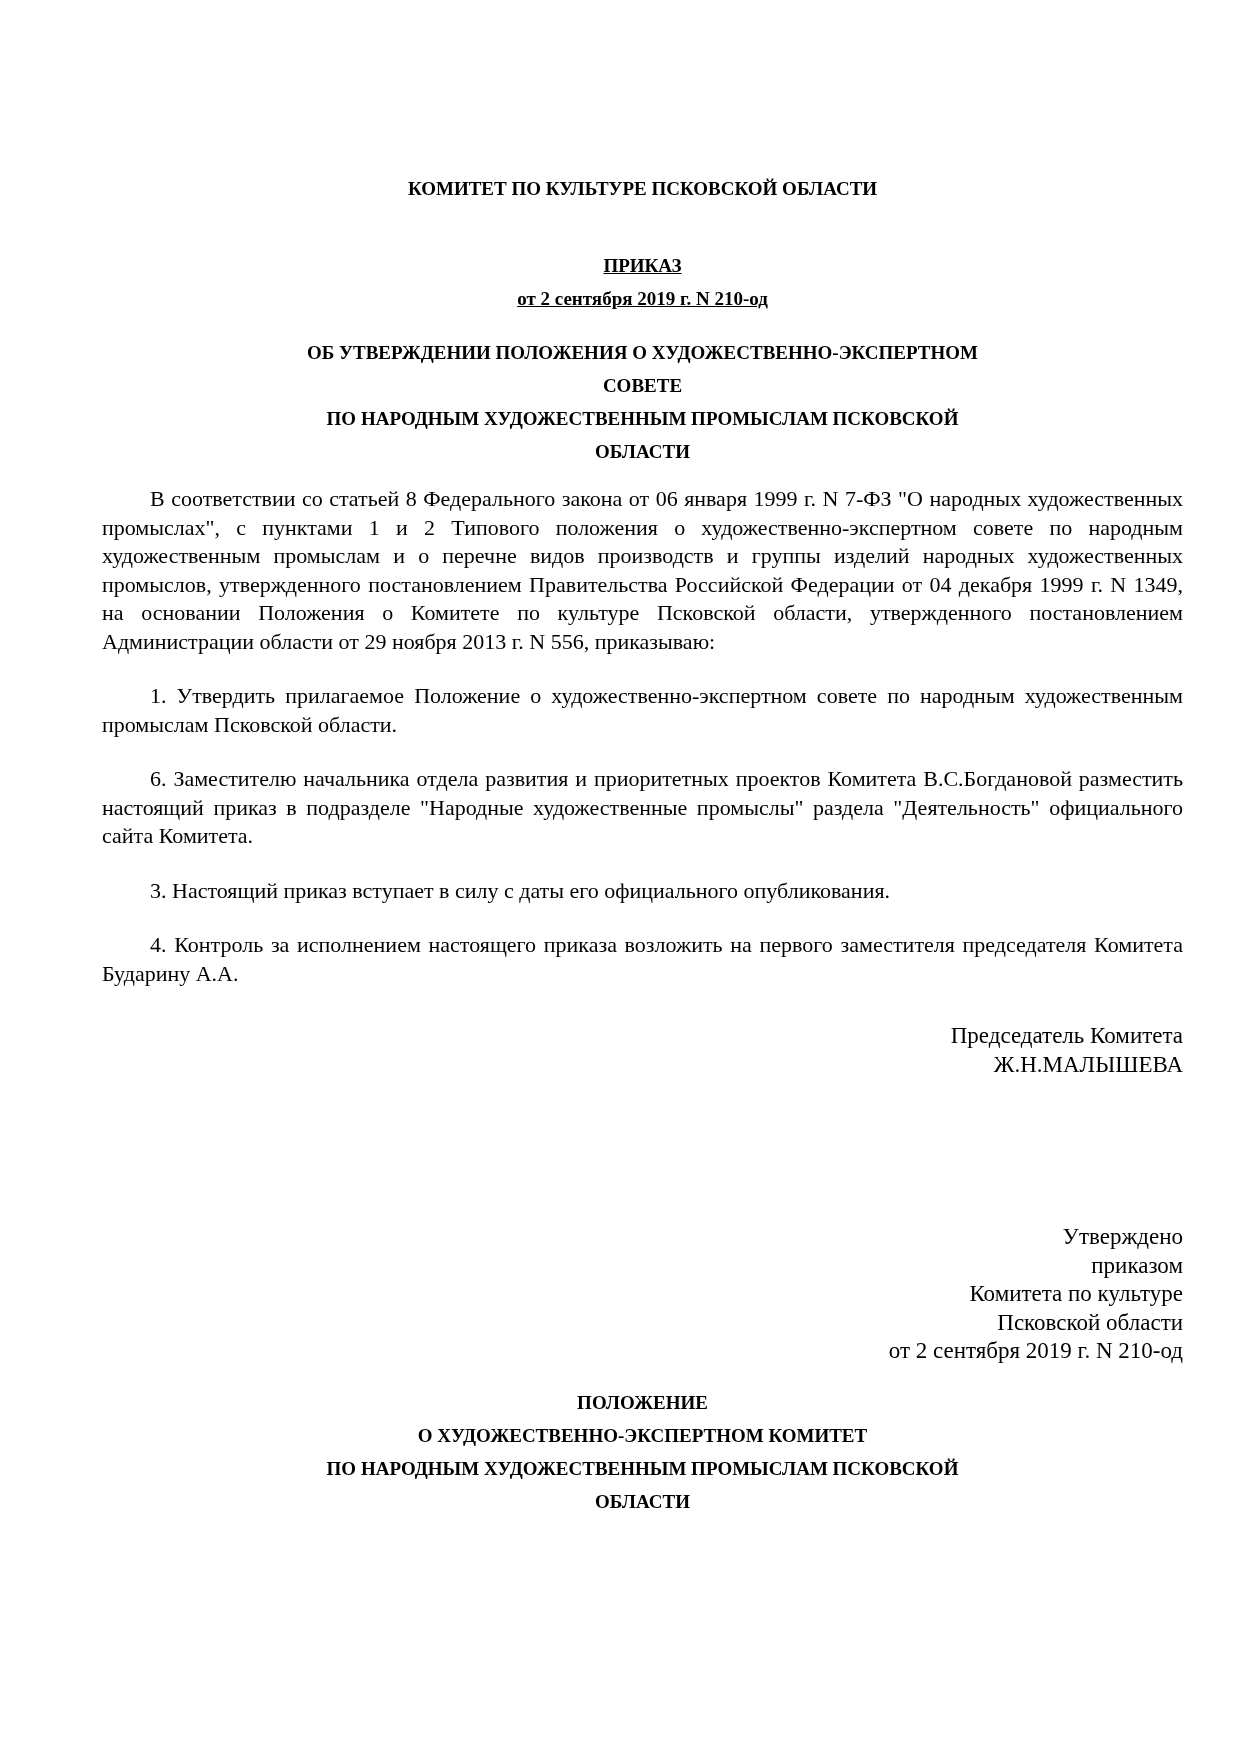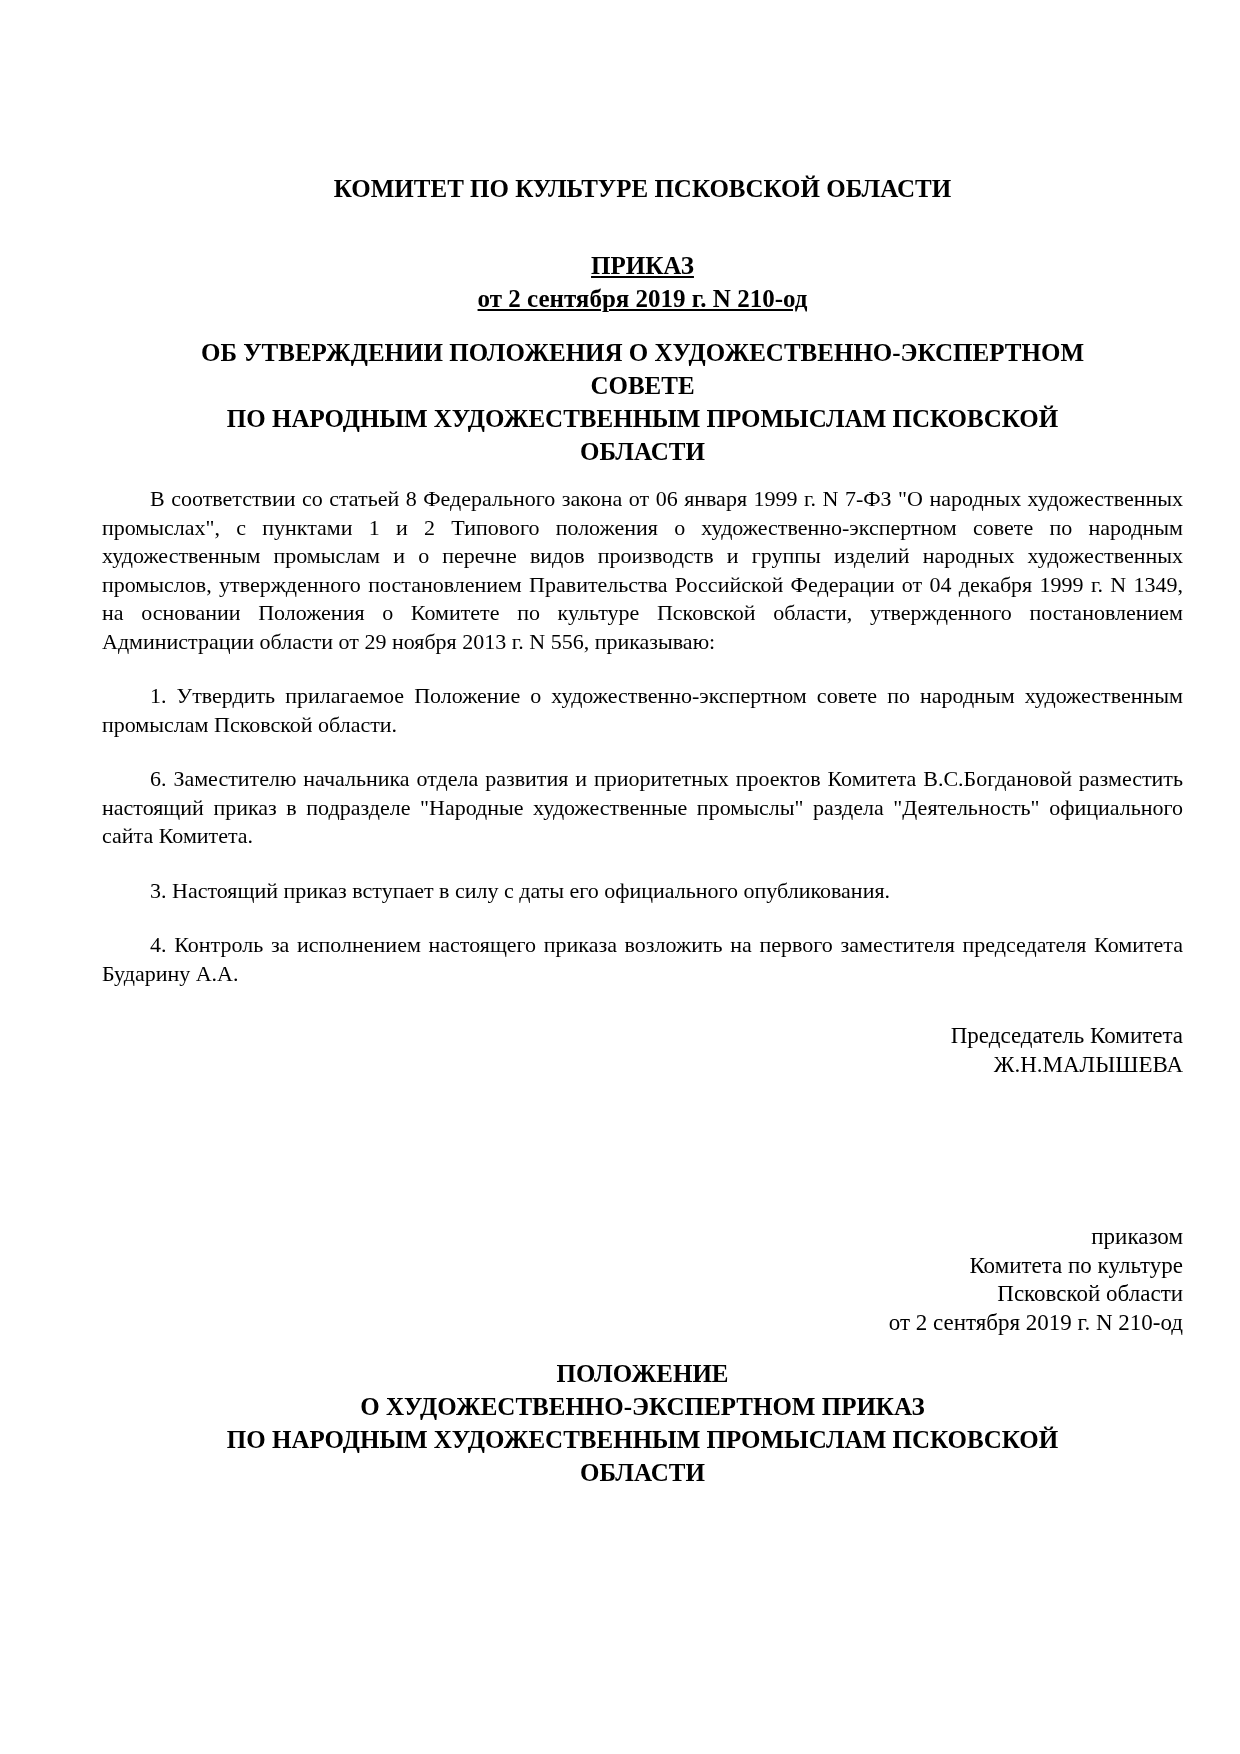--- a/index.html
+++ b/index.html
@@ -14,21 +14,21 @@
     margin: 0;
     background: #ffffff;
     color: #000000;
     font-family: "Liberation Serif", "DejaVu Serif", serif;
     box-sizing: border-box;
     padding: 172px 57px 0 102px;
     overflow: hidden;
   }
   .heading {
     font-weight: bold;
-    font-size: 25px;
+    font-size: 19px;
     line-height: 33px;
     text-align: center;
   }
   .doc-type-block {
     margin-top: 44px;
     text-decoration: underline;
   }
   .doc-title-block {
     margin-top: 21px;
   }
@@ -82,26 +82,27 @@
   <p class="para">6. Заместителю начальника отдела развития и приоритетных проектов Комитета В.С.Богдановой разместить настоящий приказ в подразделе "Народные художественные промыслы" раздела "Деятельность" официального сайта Комитета.</p>
   <p class="para">3. Настоящий приказ вступает в силу с даты его официального опубликования.</p>
   <p class="para">4. Контроль за исполнением настоящего приказа возложить на первого заместителя председателя Комитета Бударину А.А.</p>
 
   <div class="right-block signature-block">
     <div>Председатель Комитета</div>
     <div>Ж.Н.МАЛЫШЕВА</div>
   </div>
 
   <div class="right-block approval-block">
+    <div>Утверждено</div>
     <div>приказом</div>
     <div>Комитета по культуре</div>
     <div>Псковской области</div>
     <div>от 2 сентября 2019 г. N 210-од</div>
   </div>
 
   <div class="attachment-title-block">
     <div class="heading">ПОЛОЖЕНИЕ</div>
-    <div class="heading">О ХУДОЖЕСТВЕННО-ЭКСПЕРТНОМ ПРИКАЗ</div>
+    <div class="heading">О ХУДОЖЕСТВЕННО-ЭКСПЕРТНОМ КОМИТЕТ</div>
     <div class="heading">ПО НАРОДНЫМ ХУДОЖЕСТВЕННЫМ ПРОМЫСЛАМ ПСКОВСКОЙ</div>
     <div class="heading">ОБЛАСТИ</div>
   </div>
 
 </div>
 
 </body></html>

